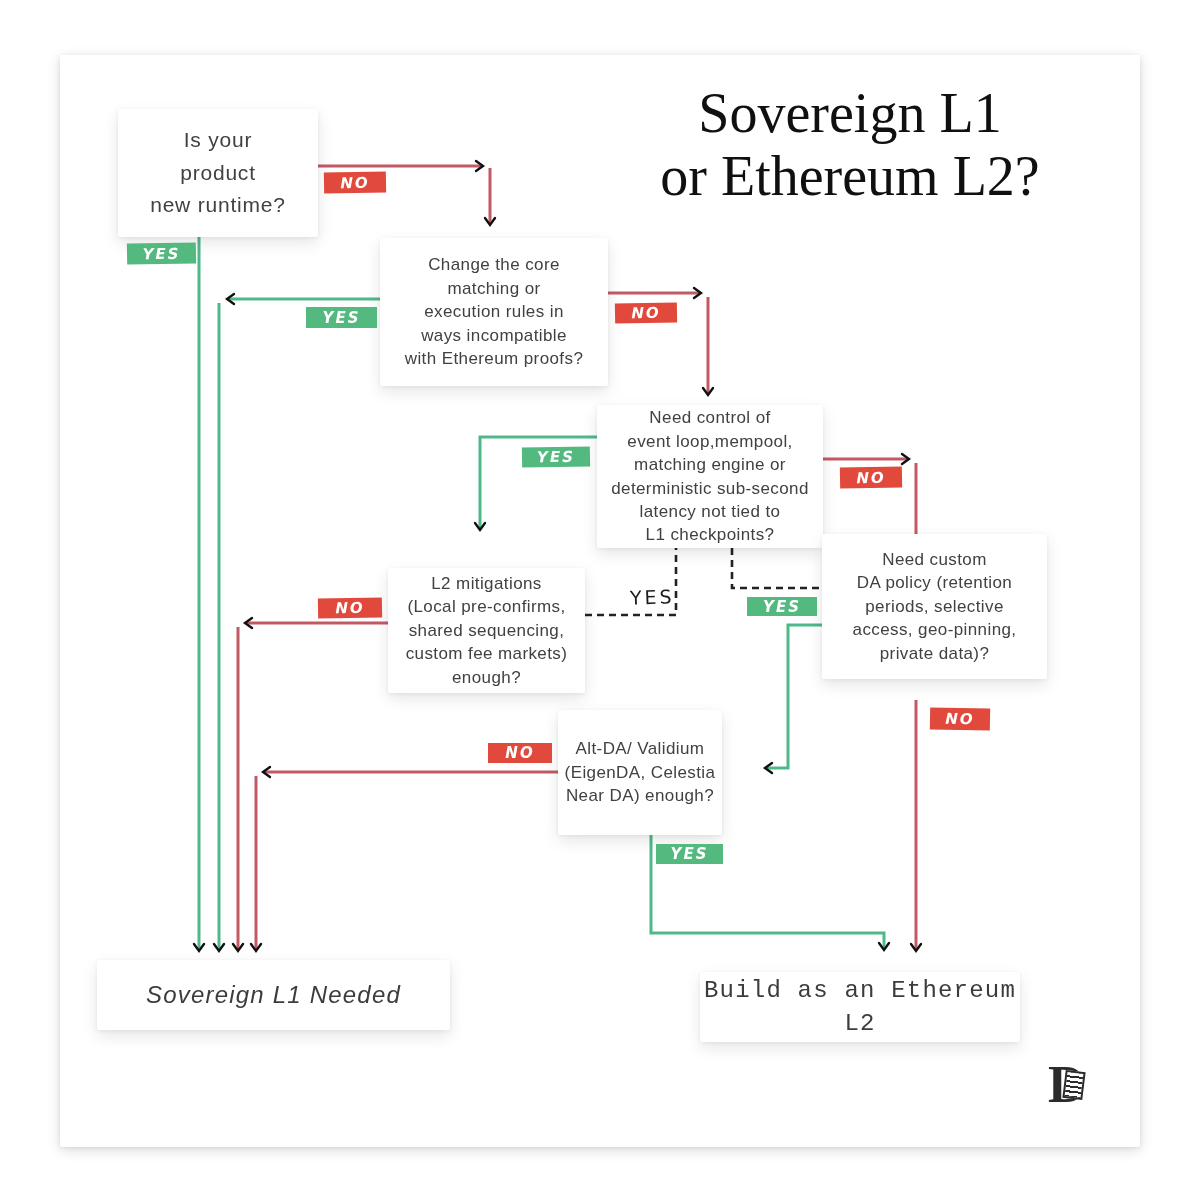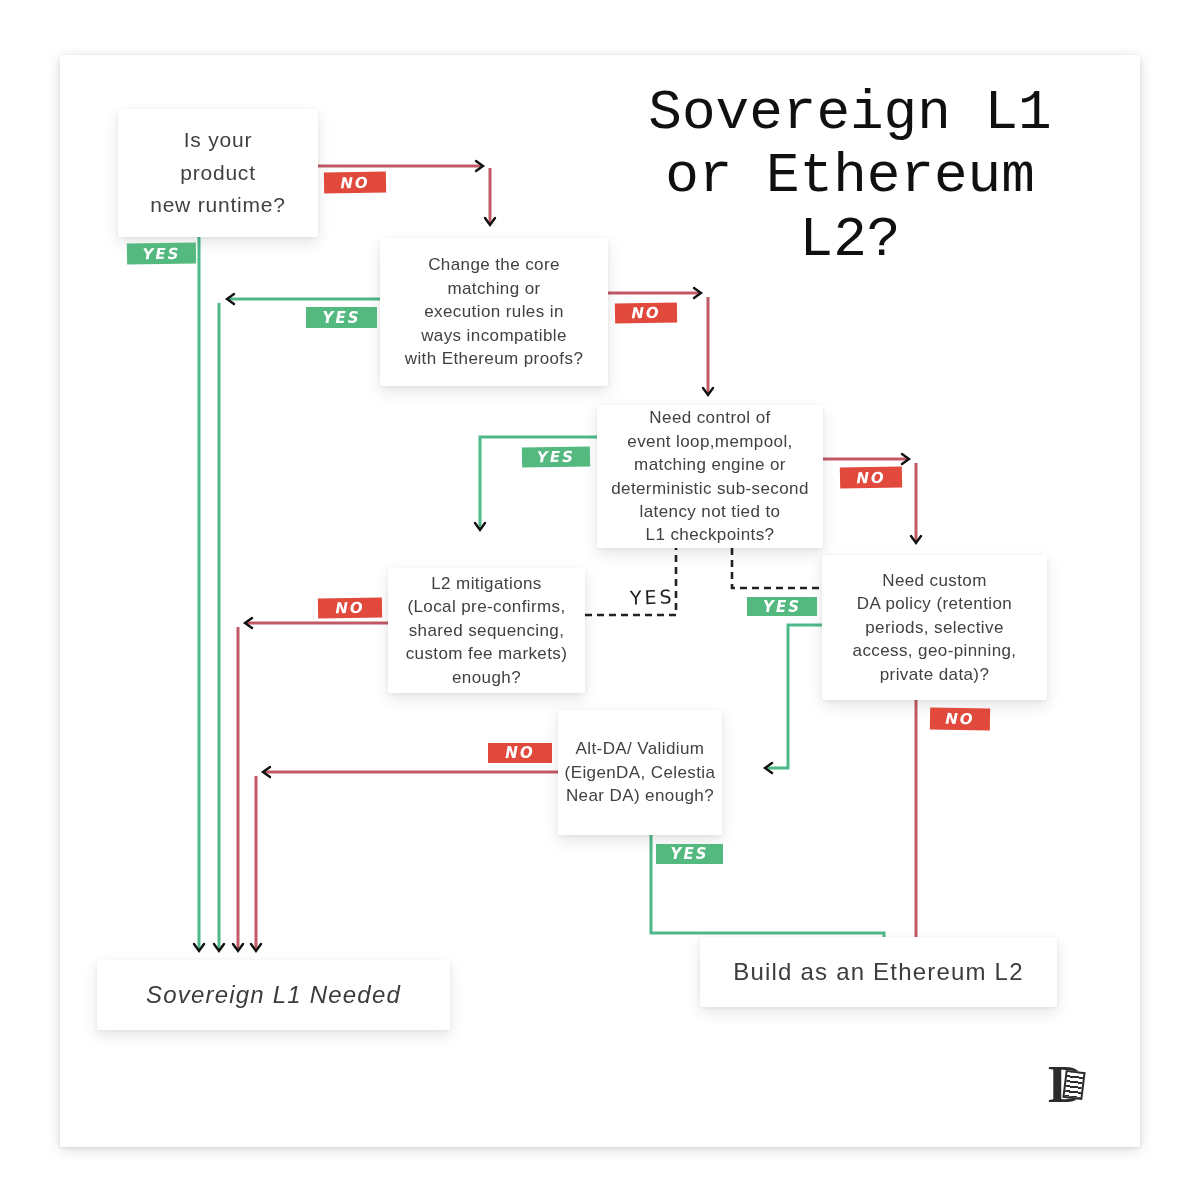--- a/index.html
+++ b/index.html
@@ -72,21 +72,21 @@
     font-family: "DejaVu Sans", sans-serif;
     font-size: 19px;
     letter-spacing: 3px;
     transform: rotate(-2deg);
   }
   .title {
     position: absolute;
     left: 600px; top: 82px;
     width: 500px;
     text-align: center;
-    font-family: Liberation Mono, monospace;
+    font-family: Liberation Serif, serif;
     font-size: 56px;
     line-height: 1.13;
     color: #101010;
     white-space: pre-line;
   }
   .logo {
     position: absolute;
     left: 1048px; top: 1058px;
     width: 52px; height: 54px;
   }
@@ -171,33 +171,33 @@
 deterministic sub-second
 latency not tied to
 L1 checkpoints?</div>
 
 <div class="node" style="left:388px; top:568px; width:197px; height:125px;">L2 mitigations
 (Local pre-confirms,
 shared sequencing,
 custom fee markets)
 enough?</div>
 
-<div class="node" style="left:822px; top:555px; width:225px; height:145px;">Need custom
+<div class="node" style="left:822px; top:534px; width:225px; height:145px;">Need custom
 DA policy (retention
 periods, selective
 access, geo-pinning,
 private data)?</div>
 
 <div class="node" style="left:558px; top:710px; width:164px; height:125px;">Alt-DA/ Validium
 (EigenDA, Celestia
 Near DA) enough?</div>
 
 <div class="node result" style="left:97px; top:960px; width:353px; height:70px;font-style:italic;">Sovereign L1 Needed</div>
 
-<div class="node result" style="left:700px; top:937px; width:357px; height:70px;">Build as an Ethereum L2</div>
+<div class="node result" style="left:700px; top:972px; width:320px; height:70px;font-family:Liberation Mono, monospace;">Build as an Ethereum L2</div>
 
 <div class="badge no" style="left:324px; top:172px; width:62px; height:21px; transform:rotate(-1deg);">NO</div>
 <div class="badge yes" style="left:127px; top:243px; width:69px; height:21px; transform:rotate(-1deg);">YES</div>
 
 <div class="badge yes" style="left:306px; top:307px; width:71px; height:21px;">YES</div>
 <div class="badge no" style="left:615px; top:303px; width:62px; height:20px; transform:rotate(-1deg);">NO</div>
 
 <div class="badge yes" style="left:522px; top:447px; width:68px; height:20px; transform:rotate(-1deg);">YES</div>
 <div class="badge no" style="left:840px; top:467px; width:62px; height:21px; transform:rotate(-1deg);">NO</div>
 

